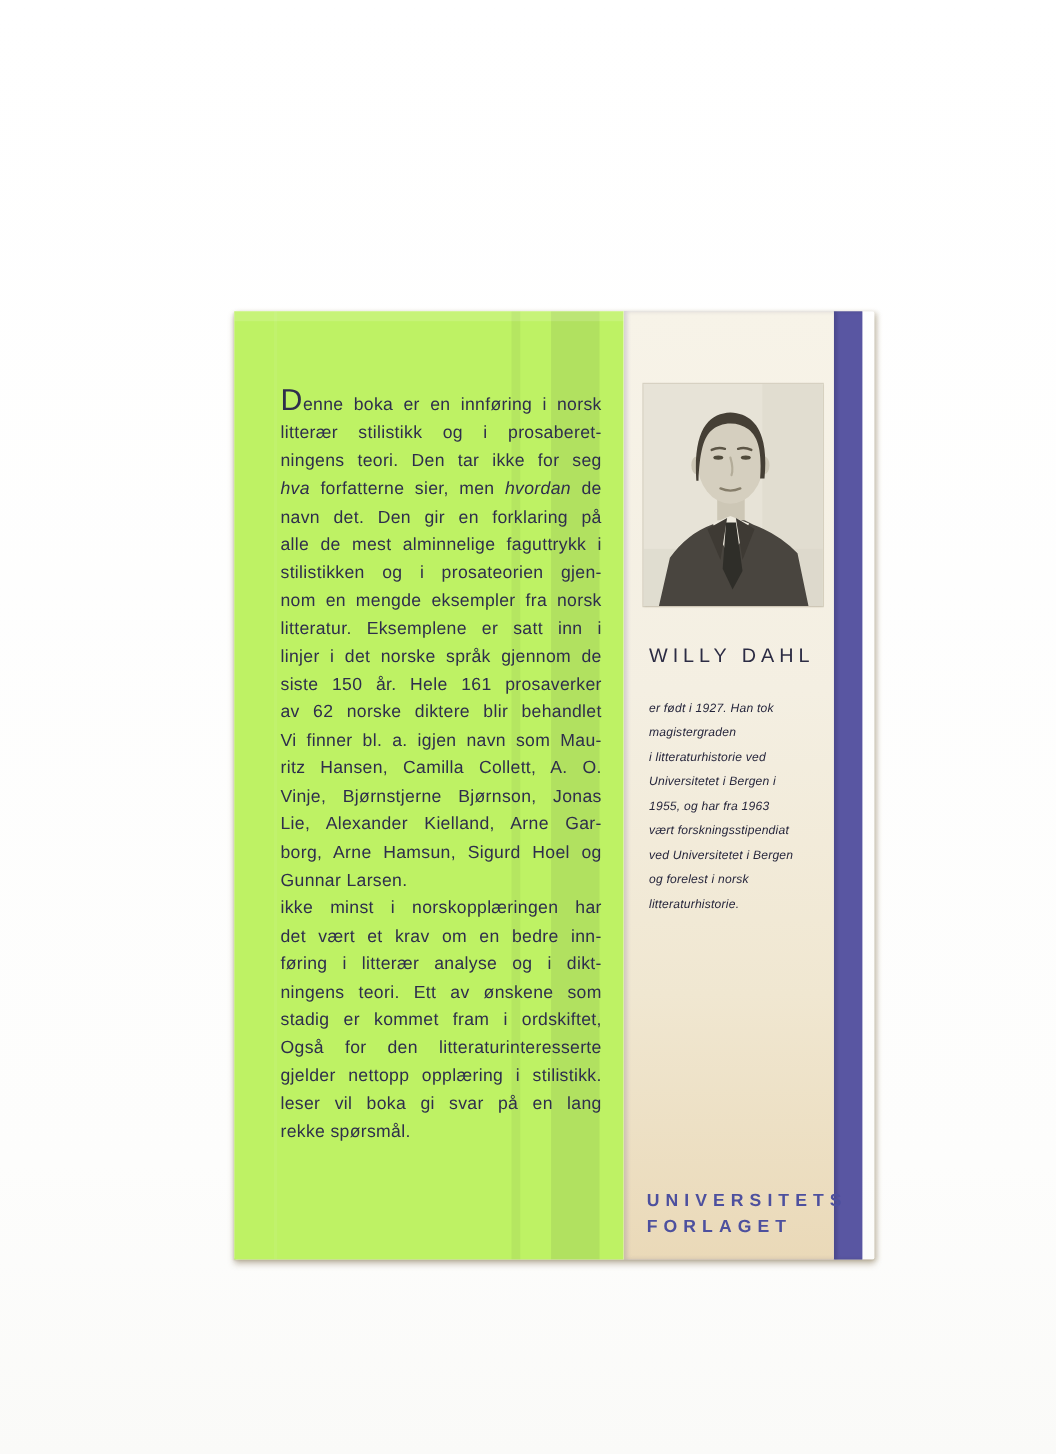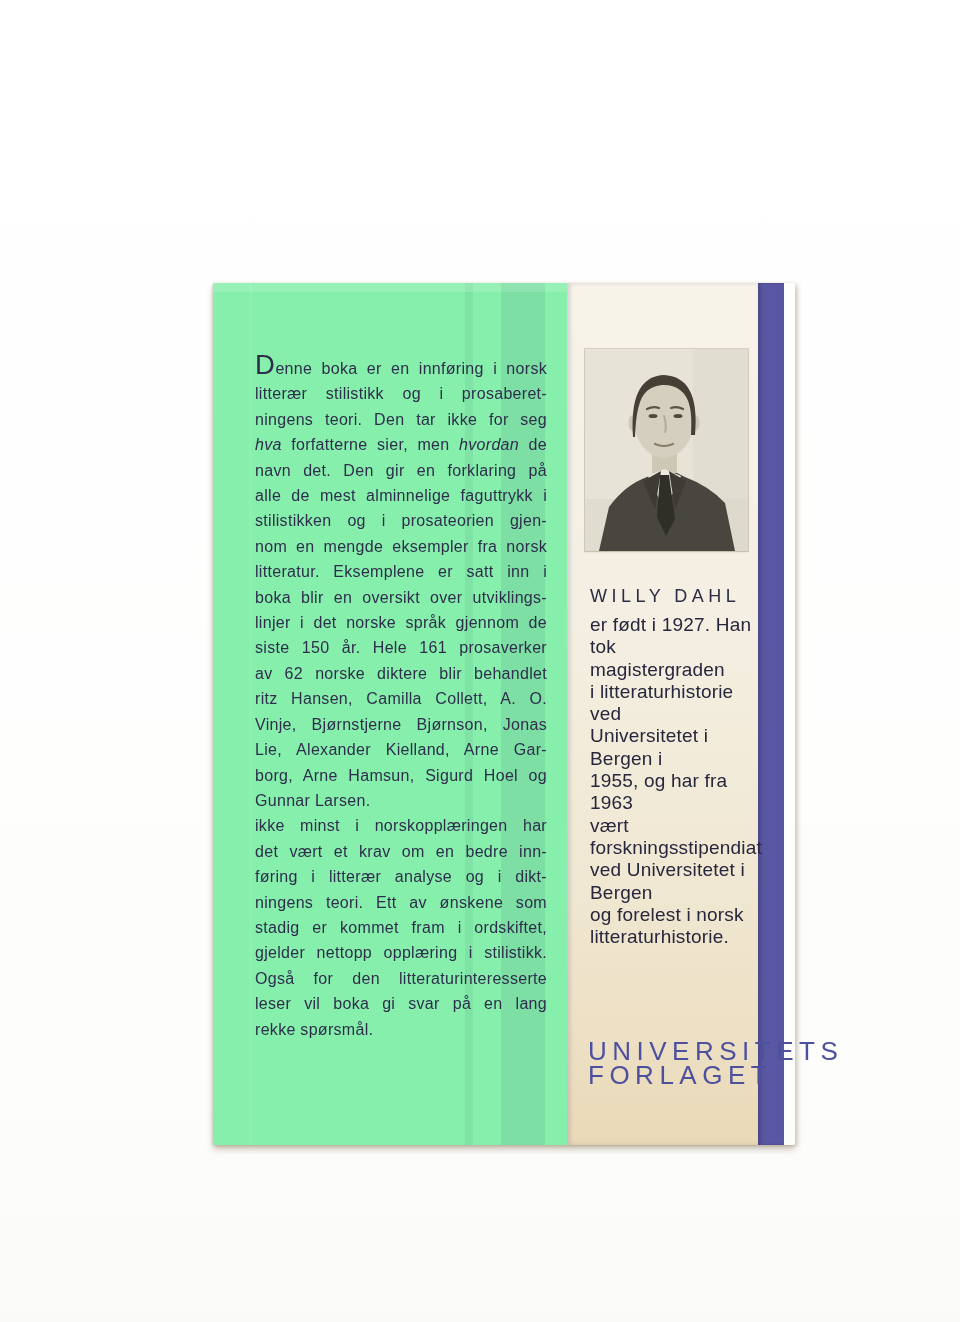--- a/index.html
+++ b/index.html
@@ -8,21 +8,21 @@
     background:#fefefe;
     font-family:"Liberation Sans", sans-serif;
     overflow:hidden;
   }
   .scan-bg{position:absolute;inset:0;background:linear-gradient(180deg,#ffffff 0%,#fdfdfc 80%,#fafaf8 100%);}
   .cover{
     position:absolute;left:213px;top:283px;width:582px;height:862px;
     display:flex;border-radius:2px;
     box-shadow:0 4px 6px rgba(140,125,95,.45), 3px 1px 4px rgba(185,175,150,.35), -1px 1px 2px rgba(185,175,150,.3);
   }
-  .col-purple{width:354px;background:#86efac;position:relative;overflow:hidden;}
+  .col-purple{width:354px;background:#bef264;position:relative;overflow:hidden;}
   .col-cream{
     width:191px;position:relative;
     background:linear-gradient(180deg,#f7f3e8 0%,#f4efe2 40%,#f0e7d1 72%,#ead9b8 100%);
     box-shadow:inset 3px 0 4px rgba(60,55,110,.18);
   }
   .col-strip{
     width:25px;background:#5956a2;
     border-left:1px solid rgba(10,10,40,.18);
     box-shadow:inset 2px 0 3px rgba(0,0,30,.15);
   }
@@ -46,27 +46,27 @@
     box-shadow:0 0 0 1px rgba(120,110,85,.25), 0 1px 2px rgba(120,110,85,.25);
     background:#e7e3d7;
   }
   .photo svg{display:block;width:100%;height:100%;}
 
   .author-name{
     position:absolute;left:23px;top:303px;
     font-size:18px;letter-spacing:4.5px;color:#2c2c44;font-weight:400;
   }
   .bio{
-    position:absolute;left:23px;top:331px;width:174px;
-    font-size:19px;line-height:22.3px;
+    position:absolute;left:23px;top:350px;width:174px;
+    font-style:italic;font-size:11px;line-height:22.3px;
     color:#26263c;letter-spacing:.2px;font-weight:500;
   }
   .publisher{
-    position:absolute;left:21px;top:757px;
-    color:#4d509e;font-weight:400;font-size:26px;line-height:23.5px;letter-spacing:5.5px;
+    position:absolute;left:21px;top:797px;
+    color:#4d509e;font-weight:700;font-size:16px;line-height:23.5px;letter-spacing:5.5px;
   }
   .publisher div{white-space:nowrap;}
 </style>
 </head>
 <body>
 
 <div class="scan-bg"></div>
 
 <div class="cover">
 
@@ -78,36 +78,36 @@
     <div class="blurb" id="blurb">
         <div class="blurb-line"><span class="drop-cap">D</span><span>enne boka er en innføring i norsk</span></div>
         <div class="blurb-line"><span>litterær stilistikk og i prosaberet-</span></div>
         <div class="blurb-line"><span>ningens teori. Den tar ikke for seg</span></div>
         <div class="blurb-line"><em>hva</em><span> forfatterne sier, men </span><em>hvordan</em><span> de</span></div>
         <div class="blurb-line"><span>navn det. Den gir en forklaring på</span></div>
         <div class="blurb-line"><span>alle de mest alminnelige faguttrykk i</span></div>
         <div class="blurb-line"><span>stilistikken og i prosateorien gjen-</span></div>
         <div class="blurb-line"><span>nom en mengde eksempler fra norsk</span></div>
         <div class="blurb-line"><span>litteratur. Eksemplene er satt inn i</span></div>
-        <div class="blurb-line"><span>boka blir en oversikt over utviklings-</span></div>
         <div class="blurb-line"><span>linjer i det norske språk gjennom de</span></div>
         <div class="blurb-line"><span>siste 150 år. Hele 161 prosaverker</span></div>
         <div class="blurb-line"><span>av 62 norske diktere blir behandlet</span></div>
+        <div class="blurb-line"><span>Vi finner bl. a. igjen navn som Mau-</span></div>
         <div class="blurb-line"><span>ritz Hansen, Camilla Collett, A. O.</span></div>
         <div class="blurb-line"><span>Vinje, Bjørnstjerne Bjørnson, Jonas</span></div>
         <div class="blurb-line"><span>Lie, Alexander Kielland, Arne Gar-</span></div>
         <div class="blurb-line"><span>borg, Arne Hamsun, Sigurd Hoel og</span></div>
         <div class="blurb-line last"><span>Gunnar Larsen.</span></div>
         <div class="blurb-line"><span>ikke minst i norskopplæringen har</span></div>
         <div class="blurb-line"><span>det vært et krav om en bedre inn-</span></div>
         <div class="blurb-line"><span>føring i litterær analyse og i dikt-</span></div>
         <div class="blurb-line"><span>ningens teori. Ett av ønskene som</span></div>
         <div class="blurb-line"><span>stadig er kommet fram i ordskiftet,</span></div>
+        <div class="blurb-line"><span>Også for den litteraturinteresserte</span></div>
         <div class="blurb-line"><span>gjelder nettopp opplæring i stilistikk.</span></div>
-        <div class="blurb-line"><span>Også for den litteraturinteresserte</span></div>
         <div class="blurb-line"><span>leser vil boka gi svar på en lang</span></div>
         <div class="blurb-line last"><span>rekke spørsmål.</span></div>
       </div>
   </div>
 
   <div class="col-cream">
     <div class="photo">
       <svg viewBox="0 0 163 202" xmlns="http://www.w3.org/2000/svg">
         <rect width="163" height="202" fill="#e7e3d7"></rect>
         <rect x="108" width="55" height="202" fill="#dcd8ca" opacity="0.55"></rect>

